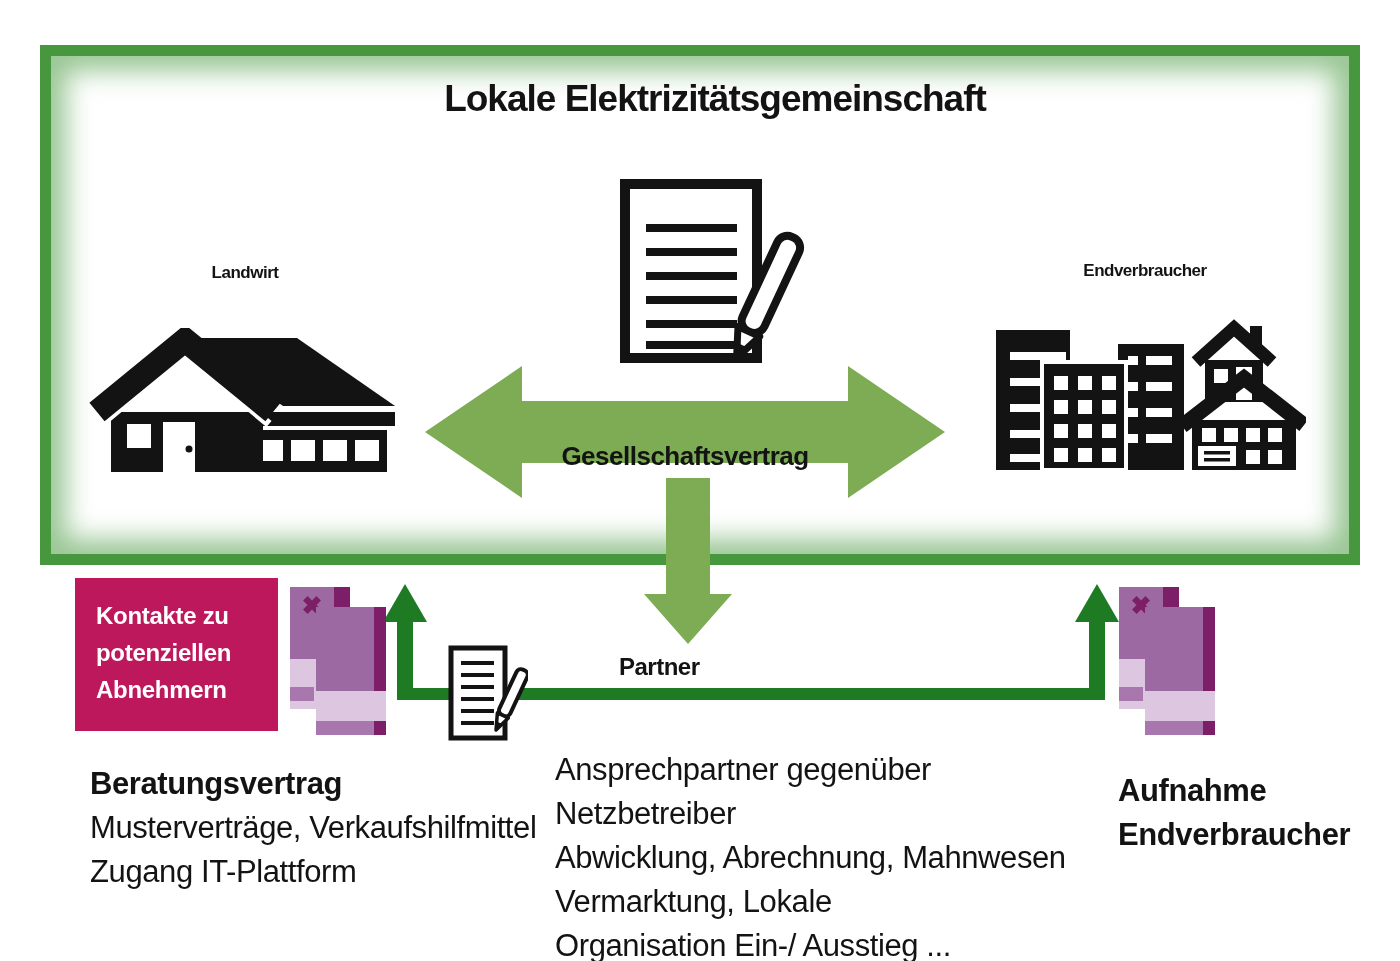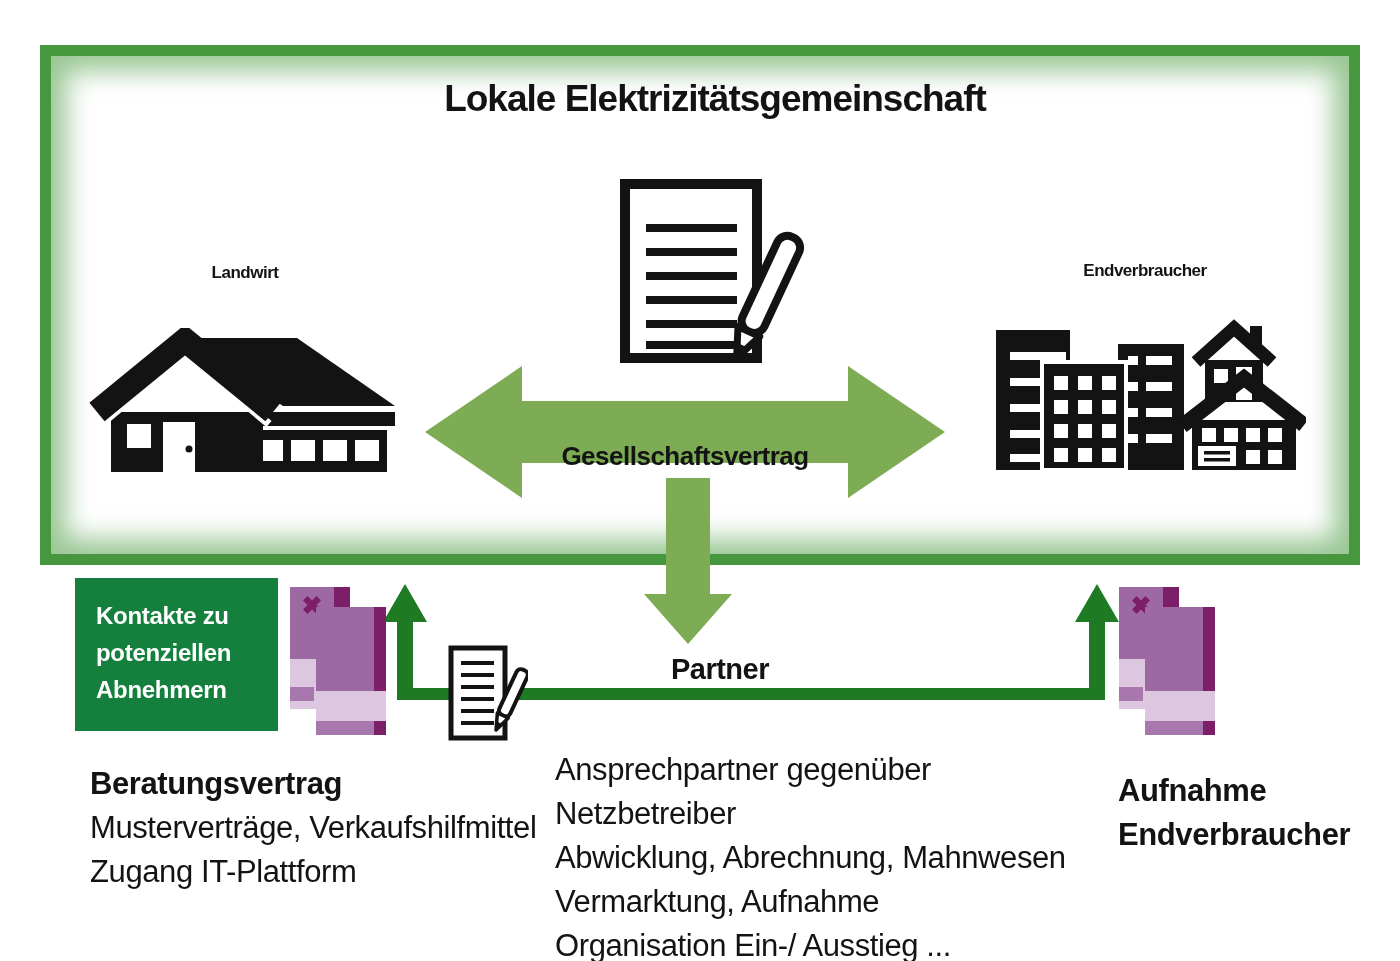--- a/index.html
+++ b/index.html
@@ -19,25 +19,25 @@
     left:55px;top:78px;width:1320px;text-align:center;
     font-size:37px;font-weight:700;letter-spacing:-1px;
   }
   .actor-label{
     font-size:17px;font-weight:700;letter-spacing:-0.5px;text-align:center;
   }
   .arrow-label{
     font-size:26px;font-weight:700;letter-spacing:-0.5px;text-align:center;
   }
   .partner-label{
-    font-size:29px;font-weight:700;letter-spacing:-0.5px;text-align:right;
+    font-size:24px;font-weight:700;letter-spacing:-0.5px;text-align:left;
   }
   .contacts-box{
     left:75px;top:578px;width:203px;height:153px;box-sizing:border-box;
-    background:#15803d;color:#ffffff;font-size:24px;font-weight:700;
+    background:#be185d;color:#ffffff;font-size:24px;font-weight:700;
     line-height:37px;padding:19px 0 16px 21px;letter-spacing:-0.3px;
   }
   .text-block{font-size:31px;line-height:44px;letter-spacing:-0.4px;}
   .text-block .tb-title{font-weight:700;}
 </style>
 </head>
 <body>
 
 <div class="stage">
 
@@ -197,21 +197,21 @@
 
   <div class="abs text-block" style="left:90px;top:762px;width:460px;">
     <div class="tb-title">Beratungsvertrag</div>
     <div class="tb-line">Musterverträge, Verkaufshilfmittel</div>
     <div class="tb-line">Zugang IT-Plattform</div>
   </div>
 
   <div class="abs text-block" style="left:555px;top:748px;width:520px;">
     <div class="tb-line">Ansprechpartner gegenüber Netzbetreiber</div>
     <div class="tb-line">Abwicklung, Abrechnung, Mahnwesen</div>
-    <div class="tb-line">Vermarktung, Aufnahme</div>
+    <div class="tb-line">Vermarktung, Lokale</div>
     <div class="tb-line">Organisation Ein-/ Ausstieg ...</div>
   </div>
 
   <div class="abs text-block" style="left:1118px;top:769px;width:280px;">
     <div class="tb-title">Aufnahme</div>
     <div class="tb-title">Endverbraucher</div>
   </div>
 
 </div>
 

